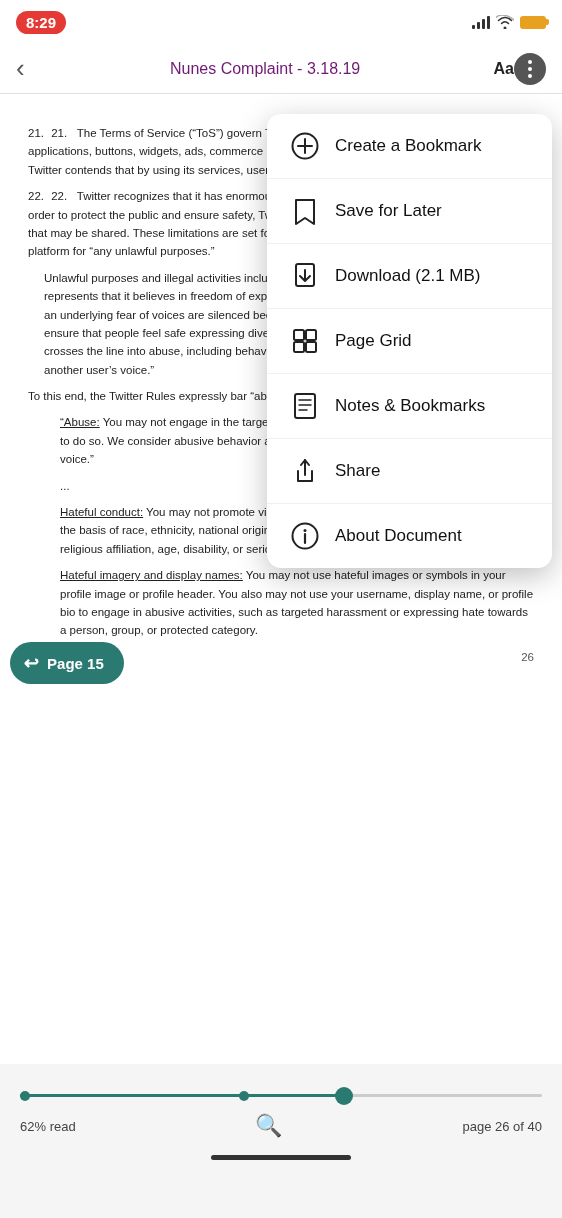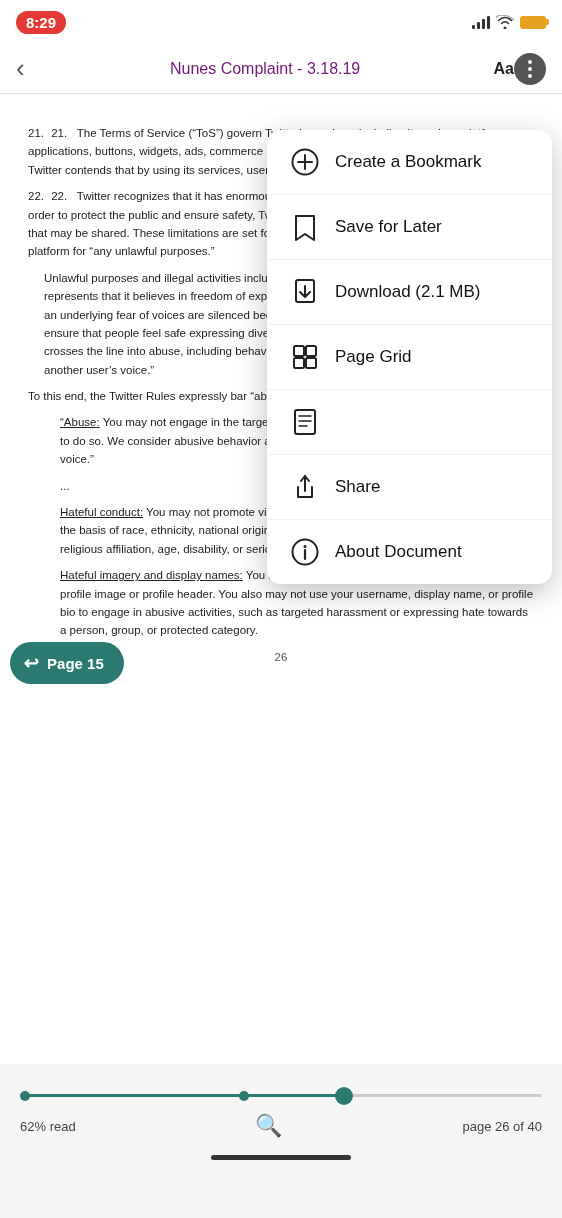--- a/index.html
+++ b/index.html
@@ -160,30 +160,30 @@
       margin-top: 7px;
     }
     .doc-underline {
       text-decoration: underline;
       margin-top: 24px;
     }
     .doc-text .indent {
       padding-left: 32px;
     }
     .page-number {
-      text-align: center;
+      text-align: right;
       font-size: 11.5px;
       color: #555;
       margin-top: 2px;
     }
 
     
     .dropdown-menu {
       position: absolute;
-      top: 36px;
+      top: 20px;
       right: 10px;
       width: 285px;
       background: #fff;
       border-radius: 14px;
       box-shadow: 0 8px 30px rgba(0,0,0,0.25);
       z-index: 100;
       overflow: hidden;
     }
     .menu-item {
       display: flex;
@@ -442,20 +442,21 @@
 
     <div class="menu-item">
       <div class="menu-item-icon">
         <svg width="24" height="28" viewBox="0 0 24 28" fill="none">
           <rect x="2" y="2" width="20" height="24" rx="2" stroke="#222" stroke-width="2" fill="none"></rect>
           <line x1="6" y1="8" x2="18" y2="8" stroke="#222" stroke-width="1.5" stroke-linecap="round"></line>
           <line x1="6" y1="13" x2="18" y2="13" stroke="#222" stroke-width="1.5" stroke-linecap="round"></line>
           <line x1="6" y1="18" x2="14" y2="18" stroke="#222" stroke-width="1.5" stroke-linecap="round"></line>
         </svg>
       </div>
+      <span class="menu-item-label">Notes &amp; Bookmarks</span>
     </div>
 
     <div class="menu-item">
       <div class="menu-item-icon">
         <svg width="24" height="28" viewBox="0 0 24 28" fill="none">
           <polyline points="8,8 12,3 16,8" stroke="#222" stroke-width="2" fill="none" stroke-linecap="round" stroke-linejoin="round"></polyline>
           <line x1="12" y1="3" x2="12" y2="18" stroke="#222" stroke-width="2" stroke-linecap="round"></line>
           <path d="M5 14v10h14V14" stroke="#222" stroke-width="2" fill="none" stroke-linecap="round" stroke-linejoin="round"></path>
         </svg>
       </div>

